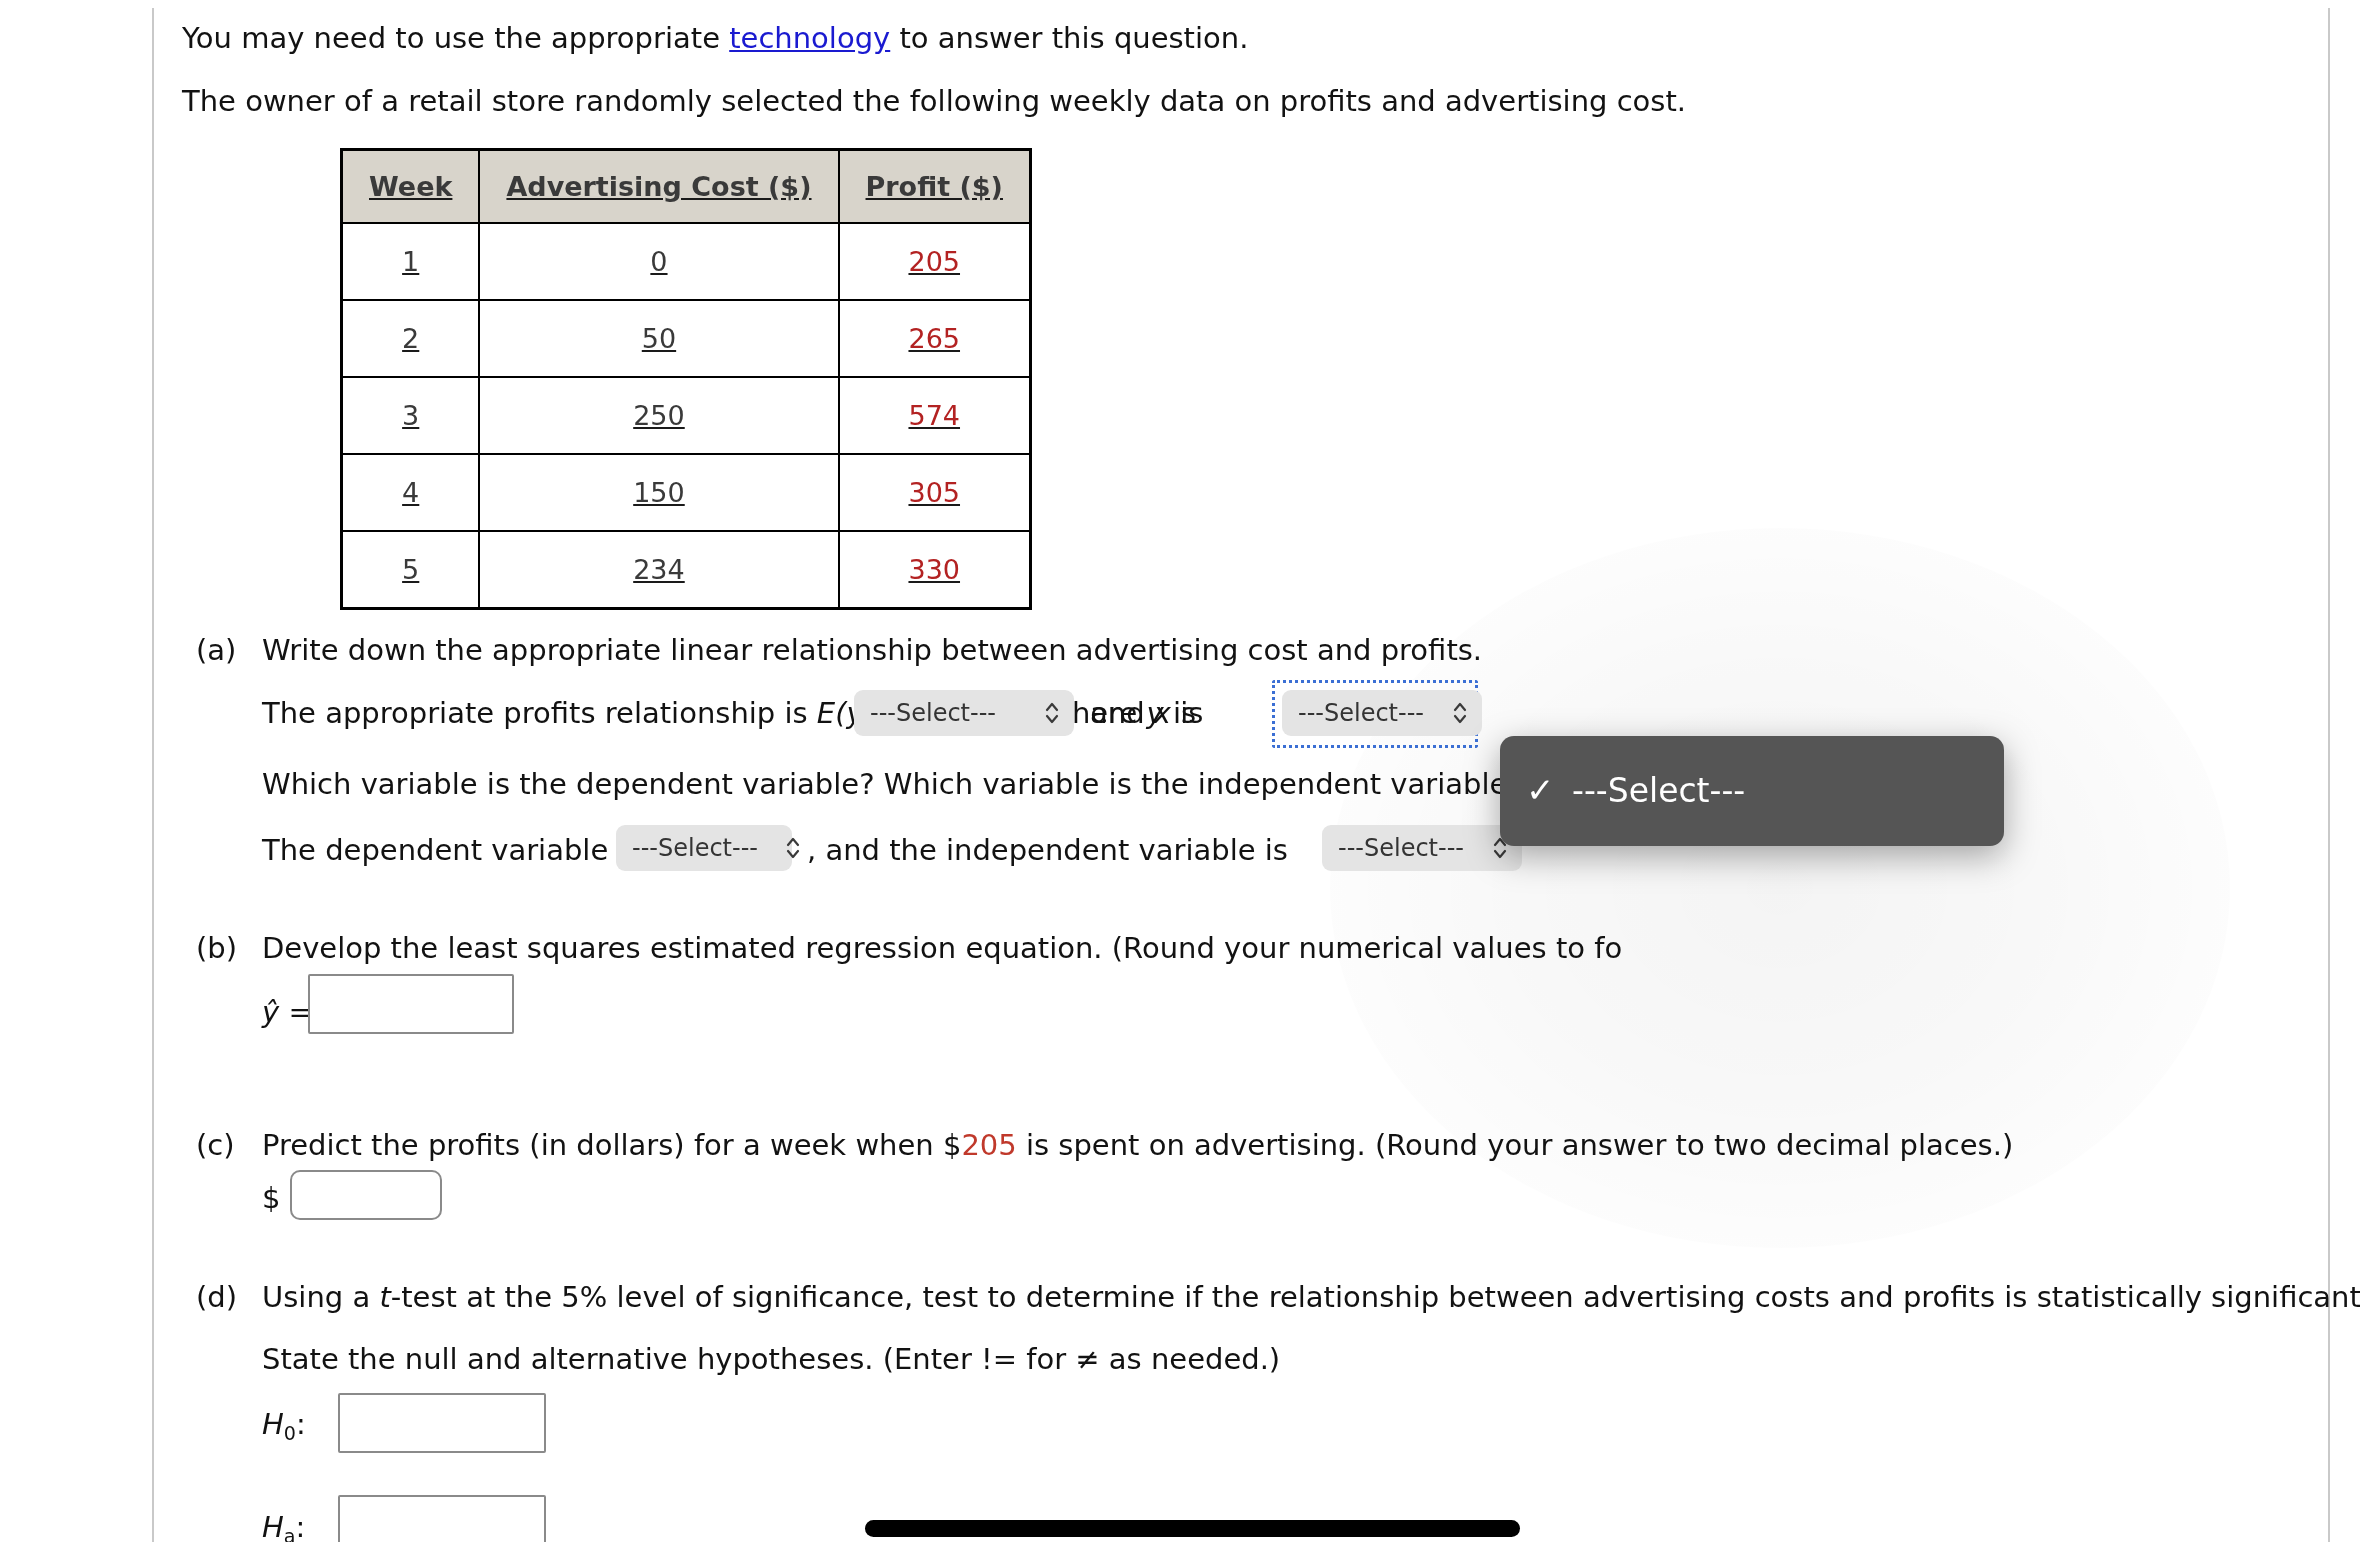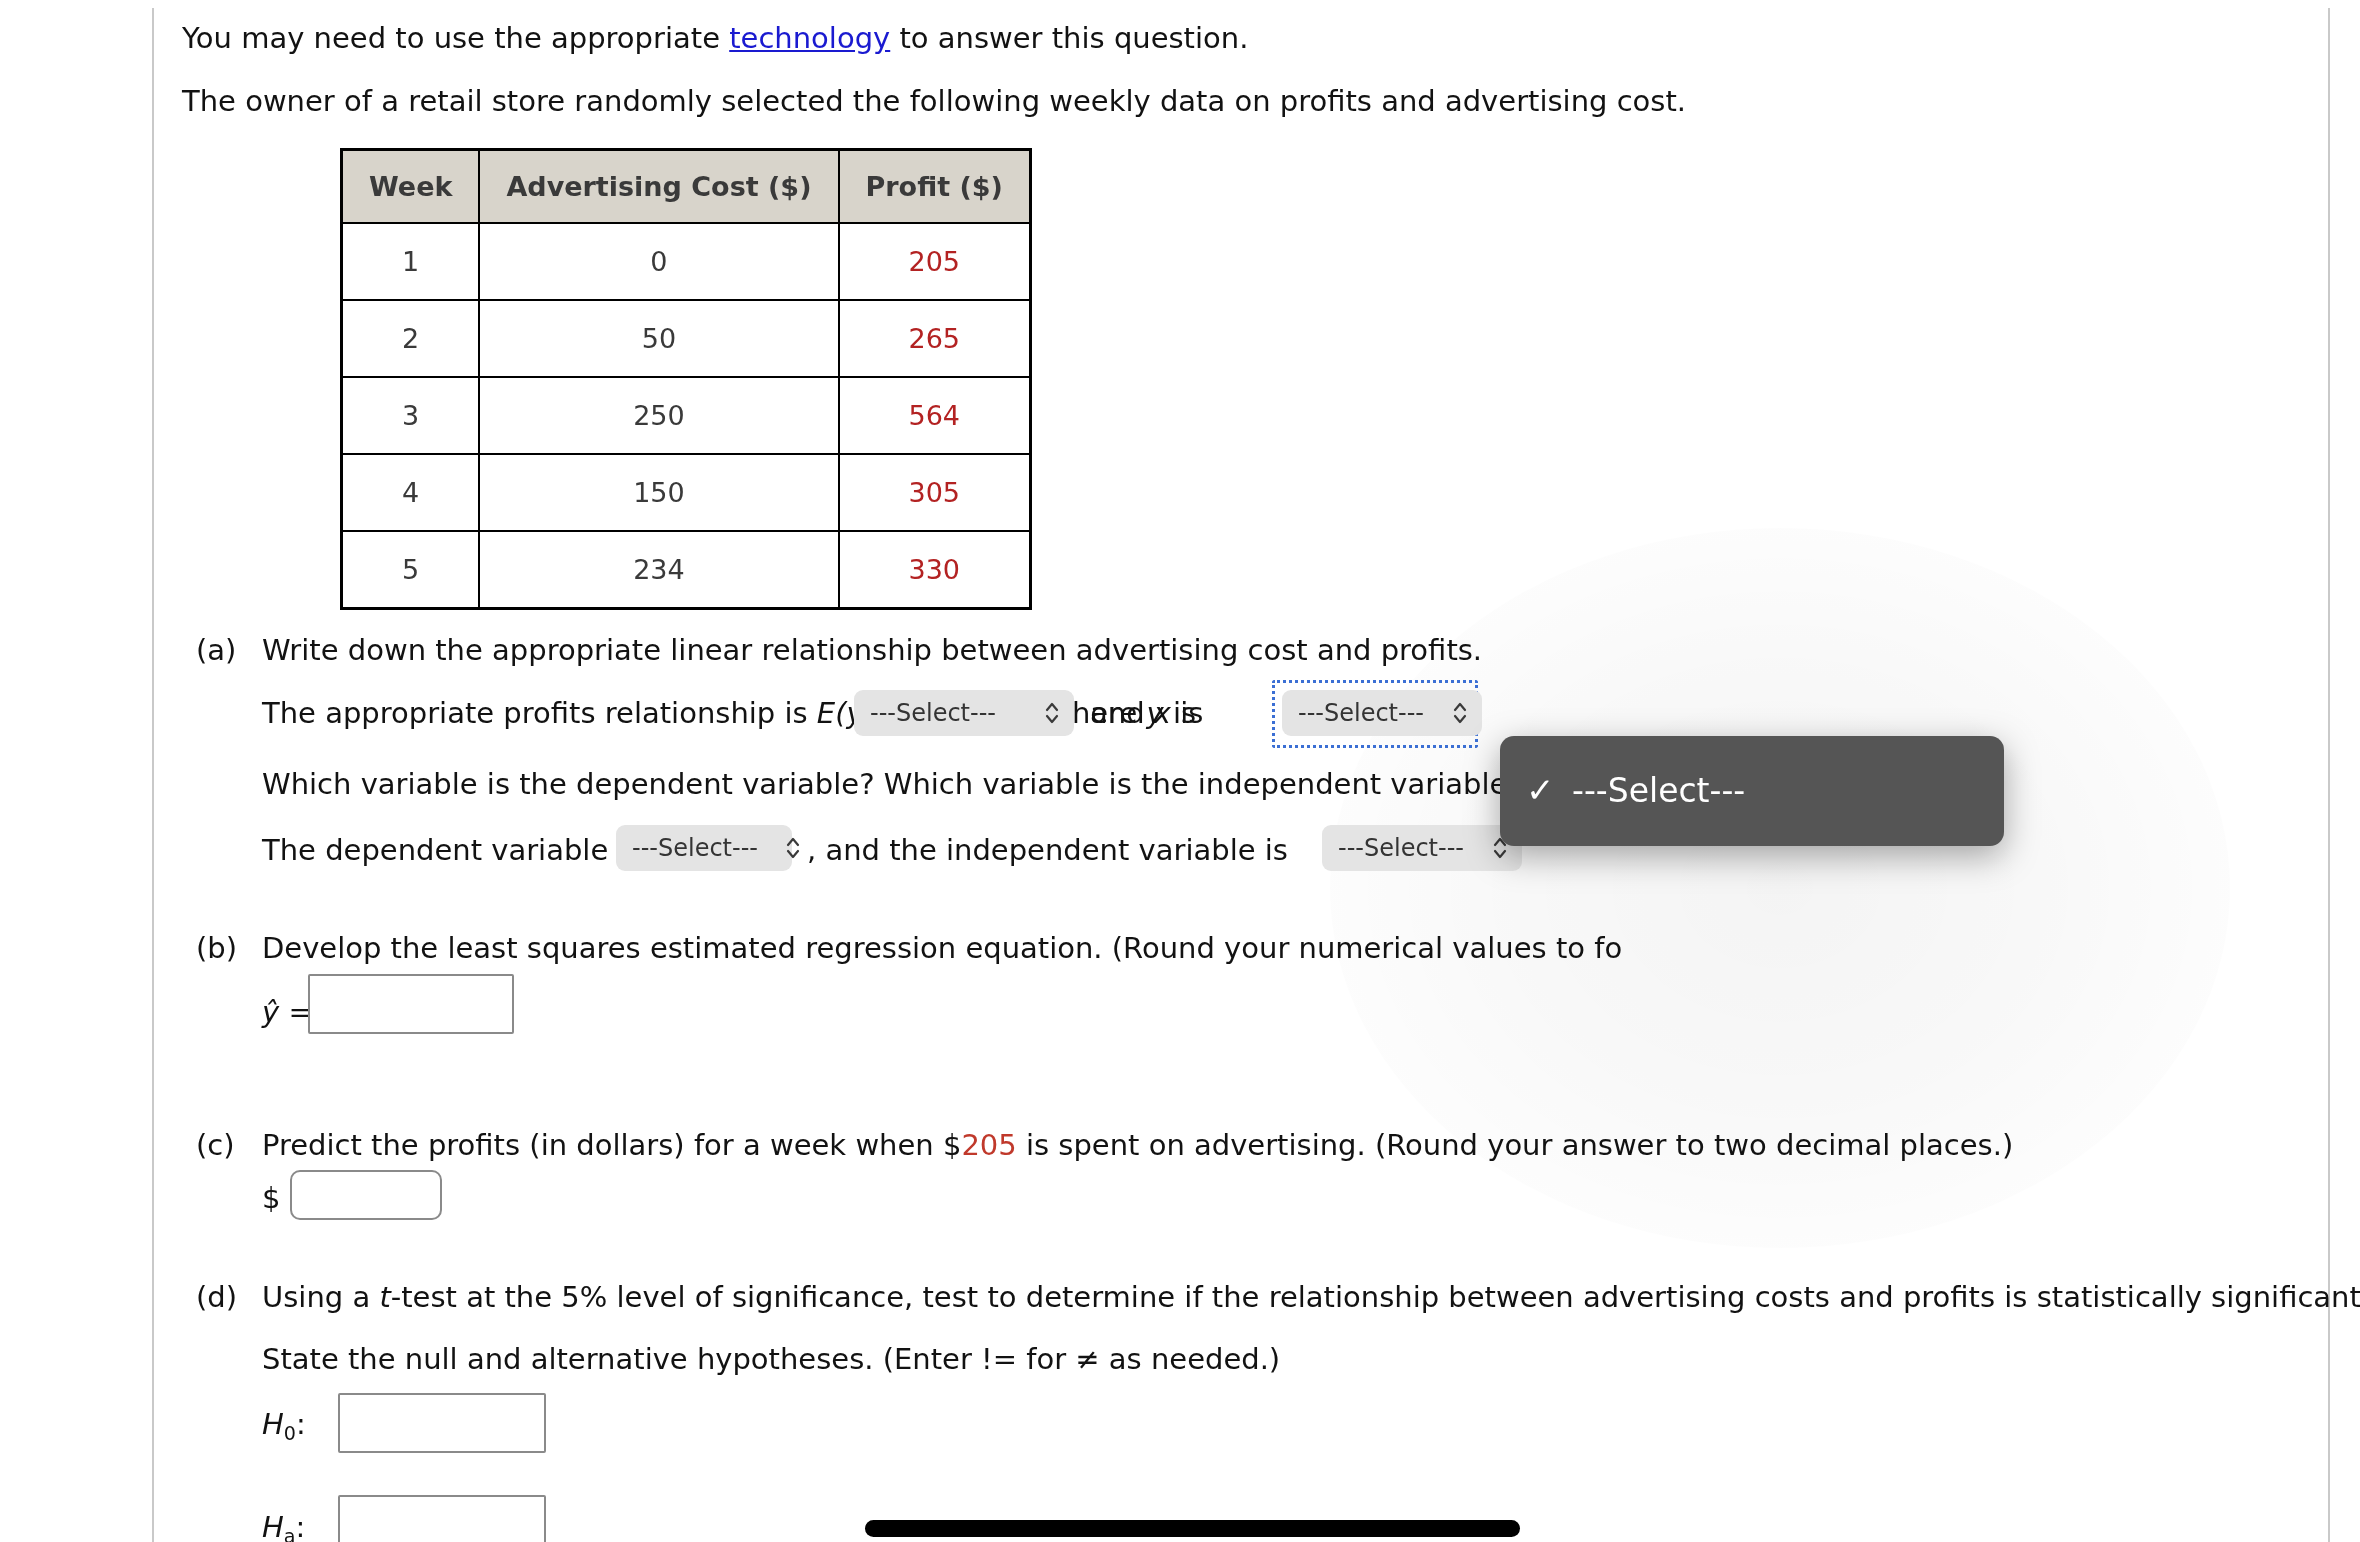--- a/index.html
+++ b/index.html
@@ -63,20 +63,21 @@
   }
 
   #intro1 { position: absolute; left: 0px;  top: 16px; }
   #intro2 { position: absolute; left: 0px;  top: 79px; }
 
   
   #data-table-wrap {
     position: absolute;
     left: 158px;
     top: 140px;
+    text-decoration: underline;
   }
   table.data {
     border-collapse: collapse;
     border: 3px solid #000;
   }
   table.data th {
     background: #d8d4cb;
     color: #3a3a3a;
     font-weight: bold;
     font-size: 27px;
@@ -240,21 +241,21 @@
             <td class="profit">205</td>
           </tr>
           <tr>
             <td class="wk">2</td>
             <td class="adv">50</td>
             <td class="profit">265</td>
           </tr>
           <tr>
             <td class="wk">3</td>
             <td class="adv">250</td>
-            <td class="profit">564</td>
+            <td class="profit">574</td>
           </tr>
           <tr>
             <td class="wk">4</td>
             <td class="adv">150</td>
             <td class="profit">305</td>
           </tr>
           <tr>
             <td class="wk">5</td>
             <td class="adv">234</td>
             <td class="profit">330</td>

